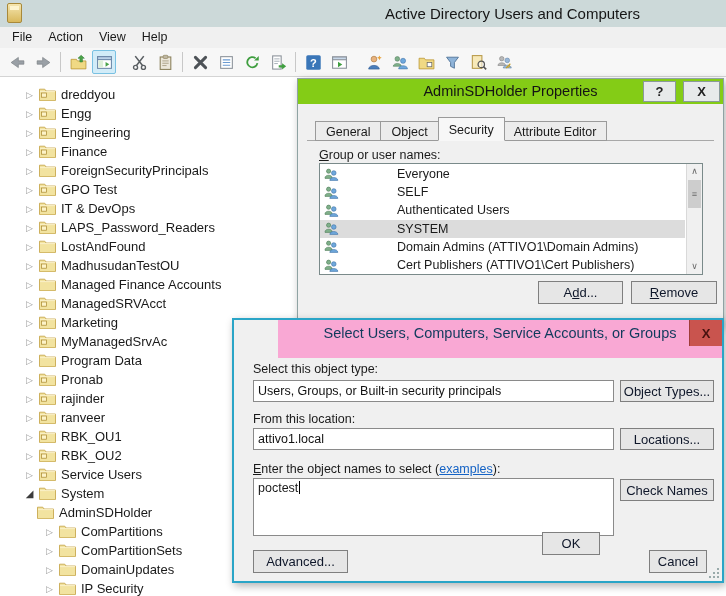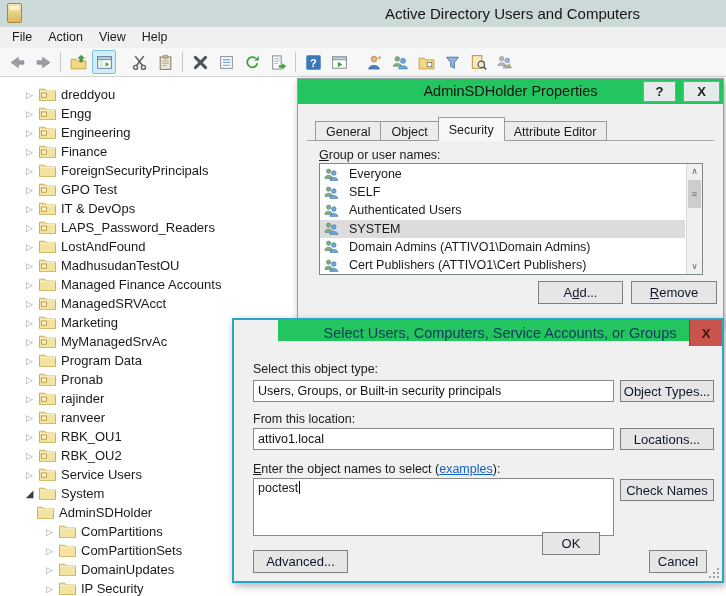--- a/index.html
+++ b/index.html
@@ -29,56 +29,56 @@
           padding-top:7px; overflow:hidden; }
   .tree-row { height:19px; display:flex; align-items:center; font-size:13px; white-space:nowrap; }
   .tree-arrow { width:13px; text-align:center; font-size:9px; color:#9a9a9a; flex:none; }
   .tree-arrow.exp { color:#3c3c3c; font-size:10px; }
   .tree-ficon { width:17px; height:13px; margin:0 5px 0 3px; flex:none; }
   .tree-label { line-height:19px; }
 
   
   .props-dialog { position:absolute; left:297px; top:78px; width:427px; height:247px; z-index:10;
                   background:#f0f0f0; border:1px solid #8fa3a3; box-shadow:2px 3px 8px rgba(0,0,0,.3); }
-  .props-titlebar { position:relative; height:25px; background:#22c55e; text-align:center;
+  .props-titlebar { position:relative; height:25px; background:#84cc16; text-align:center;
                     font-size:14.5px; line-height:25px; color:#141414; }
   .ptb-buttons { position:absolute; right:3px; top:2px; display:flex; gap:7px; }
   .ptb-btn { height:21px; background:#e7eaea; border:1px solid #8a9a9a; font-weight:bold;
              font-size:13px; font-family:"Liberation Sans",sans-serif; color:#222; cursor:default; }
   .ptb-help { width:33px; } .ptb-close { width:37px; }
   .tabs { position:absolute; left:17px; top:38px; height:24px; display:flex; align-items:flex-end; z-index:2; }
   .tab { padding:0 10px; font-size:12.5px; height:20px; line-height:20px; background:#ececec;
          border:1px solid #9a9a9a; border-left:none; cursor:default; }
   .tab:first-child { border-left:1px solid #9a9a9a; }
   .tab.active { background:#f7f7f7; height:24px; line-height:24px; border:1px solid #9a9a9a;
                 border-bottom:1px solid #f7f7f7; margin:0 -1px; z-index:3; }
   .tab-line { position:absolute; left:9px; right:9px; top:61px; border-top:1px solid #a8a8a8; }
   .group-label { position:absolute; left:21px; top:69px; font-size:12.5px; }
   .plist { position:absolute; left:21px; top:84px; width:384px; height:112px; background:#fff;
            border:1px solid #7a8a8a; overflow:hidden; }
   .plist-rows { position:absolute; left:0; top:1px; right:17px; }
-  .p-row { height:18.2px; display:flex; align-items:center; padding-left:4px; font-size:12.5px; white-space:nowrap; }
+  .p-row { height:18.2px; display:flex; align-items:center; padding-left:4px; font-size:12.5px; white-space:nowrap;gap:48px; }
   .p-row.selected { background:#dcdcdc; }
   .p-row svg { margin-right:5px; flex:none; }
   .plist-sb { position:absolute; right:0; top:0; width:16px; height:110px; background:#f0f0f0;
               border-left:1px solid #d9d9d9; }
   .sb-btn { height:15px; text-align:center; font-size:9px; color:#6a6a6a; line-height:15px; }
   .sb-btn.down { position:absolute; bottom:0; left:0; right:0; }
   .sb-thumb { position:absolute; top:16px; left:1px; right:1px; height:28px; background:#cdcdcd;
               text-align:center; font-size:9px; color:#6a6a6a; line-height:28px; }
   .btn { background:#e6e6e6; border:1px solid #7f7f7f; font-size:13px; color:#0f172a;
          font-family:"Liberation Sans",sans-serif; cursor:default; }
   .add-btn { position:absolute; left:240px; top:202px; width:85px; height:23px; }
   .remove-btn { position:absolute; left:333px; top:202px; width:86px; height:23px; }
   .u { text-decoration:underline; }
 
   
   .select-dialog { position:absolute; left:232px; top:318px; width:492px; height:265px; z-index:20;
                    background:#f0f0f0; border:2px solid #2aa5c7; box-shadow:2px 3px 8px rgba(0,0,0,.3); }
-  .sel-titlebar { position:relative; height:21px; background:#22c55e; text-align:center;
+  .sel-titlebar { position:relative; height:38px; background:#f9a8d4; text-align:center;
                   font-size:14.5px; line-height:26px; color:#103a5c;margin-left:44px; }
   .red-close { position:absolute; right:0; top:0; width:33px; height:26px; background:#c9544e;
                border:none; border-left:1px solid #a03c38; color:#47120f; font-weight:bold;
                font-size:13px; font-family:"Liberation Sans",sans-serif; cursor:default; }
   .sel-label { position:absolute; left:19px; font-size:12.5px; white-space:nowrap; }
   .sel-field { position:absolute; left:19px; width:361px; height:22px; background:#fff;
                border:1px solid #8a8a8a; font-size:12.5px; padding:0 4px;
                font-family:"Liberation Sans",sans-serif; color:#111; }
   .sel-side-btn { position:absolute; left:386px; width:94px; height:22px; }
   .names-area { position:absolute; left:19px; top:158px; width:361px; height:58px; background:#fff;

